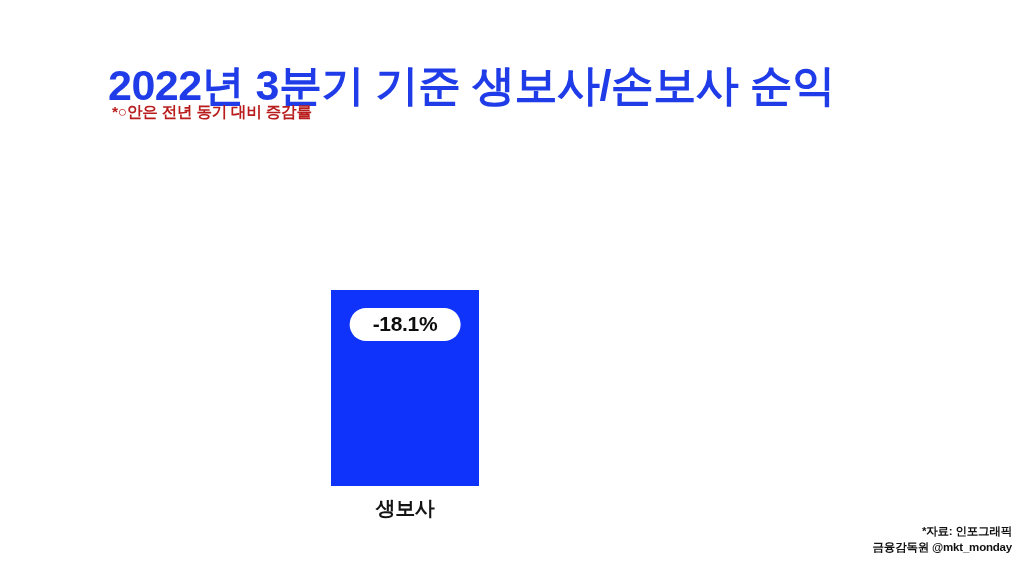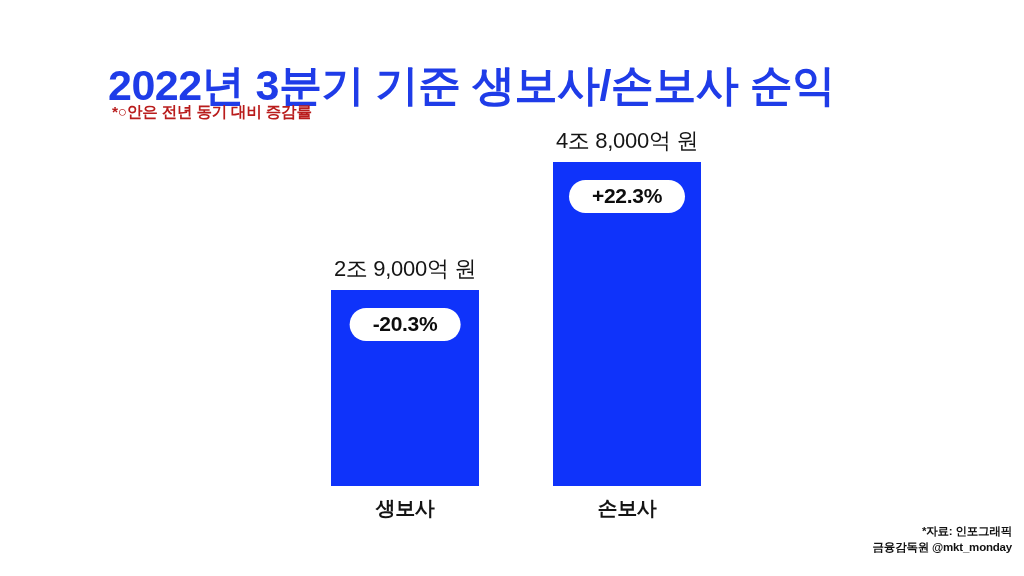--- a/index.html
+++ b/index.html
@@ -132,34 +132,26 @@
 
 <div id="slide">
 
   <h1 id="title" style="color: rgb(31, 60, 232);">2022년 3분기 기준 생보사/손보사 순익</h1>
 
   <div id="subtitle" style="color: #b91c1c; margin-left: 12px;">*○안은 전년 동기 대비 증감률</div>
 
   <div id="plot">
 
     <div class="bar-group g0">
-      <div class="value-label">2조 9,000억 원</div>
       <div class="bar b0" style="height: 195.8px; background: rgb(15, 51, 250);">
-        <div class="delta-badge">-20.3%</div>
+        <div class="delta-badge">-18.1%</div>
       </div>
       <div class="cat-label">생보사</div>
     </div>
 
-    <div class="bar-group g1">
-      <div class="value-label">4조 8,000억 원</div>
-      <div class="bar b1" style="height: 324px; background: rgb(15, 51, 250);">
-        <div class="delta-badge">+22.3%</div>
-      </div>
-      <div class="cat-label">손보사</div>
-    </div>
 
   </div>
 
   <div id="footer">
     <div>*자료: 인포그래픽</div>
     <div>금융감독원 @mkt_monday</div>
   </div>
 
 </div>
 

